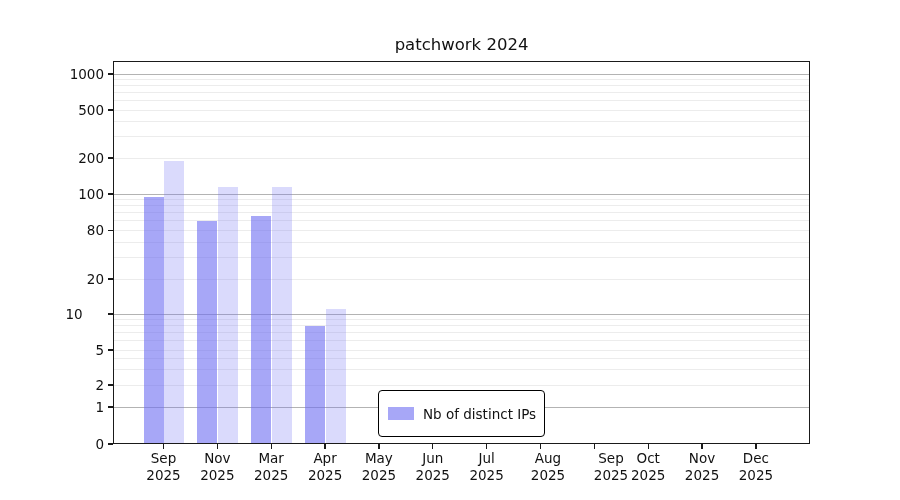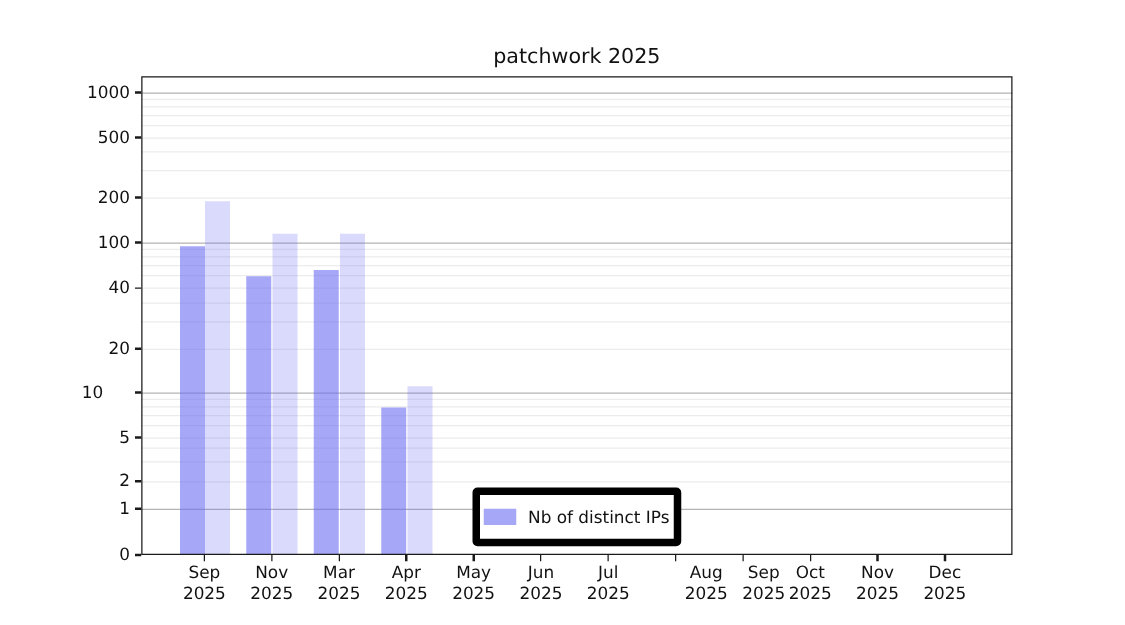--- a/index.html
+++ b/index.html
@@ -26,33 +26,33 @@
     position:absolute;width:60px;left:44px;height:15px;line-height:15px;
     text-align:right;font-size:13.5px;color:#111;
   }
   .xlab{
     position:absolute;width:60px;top:450px;text-align:center;
     font-size:13.5px;line-height:16.5px;color:#111;
   }
   .xlab span{display:block;}
   .legend{
     position:absolute;left:378px;top:390px;width:167px;height:47px;
-    background:#fff;border:6px solid #000000;border-radius:4px;z-index:20;
-    display:flex;justify-content:center;gap:5px;
+    background:#fff;border:1px solid #000000;border-radius:4px;z-index:20;
+    display:flex;flex-direction:column;justify-content:center;gap:5px;
     padding:0 9px;box-sizing:border-box;
   }
   .legend-item{display:flex;align-items:center;gap:9px;}
   .swatch{width:26px;height:13px;display:inline-block;flex:0 0 auto;}
   .legend-label{font-size:13.5px;color:#111;white-space:nowrap;}
 </style>
 </head>
 <body>
 
 <div class="figure">
-  <div class="chart-title">patchwork 2025</div>
+  <div class="chart-title">patchwork 2024</div>
   <div class="plot" id="plot">
       <div class="gridline grid-minor" style="top: 323.5px; background: rgb(236, 236, 236);"></div>
       <div class="gridline grid-minor" style="top: 308.012px; background: rgb(236, 236, 236);"></div>
       <div class="gridline grid-minor" style="top: 297.024px; background: rgb(236, 236, 236);"></div>
       <div class="gridline grid-minor" style="top: 288.5px; background: rgb(236, 236, 236);"></div>
       <div class="gridline grid-minor" style="top: 279.031px; background: rgb(236, 236, 236);"></div>
       <div class="gridline grid-minor" style="top: 271.025px; background: rgb(236, 236, 236);"></div>
       <div class="gridline grid-minor" style="top: 264.089px; background: rgb(236, 236, 236);"></div>
       <div class="gridline grid-minor" style="top: 257.972px; background: rgb(236, 236, 236);"></div>
       <div class="gridline grid-minor" style="top: 217.5px; background: rgb(236, 236, 236);"></div>
@@ -92,21 +92,21 @@
       <div class="ylab" style="top: 399.5px; color: rgb(17, 17, 17);">1</div>
       <div class="ytick" style="top: 384.35px; background: rgb(26, 26, 26);"></div>
       <div class="ylab" style="top: 377.5px; color: rgb(17, 17, 17);">2</div>
       <div class="ytick" style="top: 349.35px; background: rgb(26, 26, 26);"></div>
       <div class="ylab" style="top: 342.5px; color: rgb(17, 17, 17);">5</div>
       <div class="ytick" style="top: 313.35px; background: rgb(26, 26, 26);"></div>
       <div class="ylab" style="top: 306.5px; color: rgb(17, 17, 17); text-align: center;">10</div>
       <div class="ytick" style="top: 278.35px; background: rgb(26, 26, 26);"></div>
       <div class="ylab" style="top: 271.5px; color: rgb(17, 17, 17);">20</div>
       <div class="ytick" style="top: 229.85px; background: rgb(26, 26, 26);"></div>
-      <div class="ylab" style="top: 223px; color: rgb(17, 17, 17);">40</div>
+      <div class="ylab" style="top: 223px; color: rgb(17, 17, 17);">80</div>
       <div class="ytick" style="top: 193.35px; background: rgb(26, 26, 26);"></div>
       <div class="ylab" style="top: 186.5px; color: rgb(17, 17, 17);">100</div>
       <div class="ytick" style="top: 157.35px; background: rgb(26, 26, 26);"></div>
       <div class="ylab" style="top: 150.5px; color: rgb(17, 17, 17);">200</div>
       <div class="ytick" style="top: 109.35px; background: rgb(26, 26, 26);"></div>
       <div class="ylab" style="top: 102.5px; color: rgb(17, 17, 17);">500</div>
       <div class="ytick" style="top: 73.35px; background: rgb(26, 26, 26);"></div>
       <div class="ylab" style="top: 66.5px; color: rgb(17, 17, 17);">1000</div>
       <div class="xtick" style="left: 162.85px; background: rgb(26, 26, 26);"></div>
       <div class="xlab" style="left: 133.5px; color: rgb(17, 17, 17);">
@@ -137,21 +137,21 @@
       <div class="xlab" style="left: 402.775px; color: rgb(17, 17, 17);">
         <span>Jun</span>
         <span>2025</span>
       </div>
       <div class="xtick" style="left: 485.98px; background: rgb(26, 26, 26);"></div>
       <div class="xlab" style="left: 456.63px; color: rgb(17, 17, 17);">
         <span>Jul</span>
         <span>2025</span>
       </div>
       <div class="xtick" style="left: 539.835px; background: rgb(26, 26, 26);"></div>
-      <div class="xlab" style="left: 535px; color: rgb(17, 17, 17);">
+      <div class="xlab" style="left: 518px; color: rgb(17, 17, 17);">
         <span>Aug</span>
         <span>2025</span>
       </div>
       <div class="xtick" style="left: 593.69px; background: rgb(26, 26, 26);"></div>
       <div class="xlab" style="left: 581px; color: rgb(17, 17, 17);">
         <span>Sep</span>
         <span>2025</span>
       </div>
       <div class="xtick" style="left: 647.545px; background: rgb(26, 26, 26);"></div>
       <div class="xlab" style="left: 618.195px; color: rgb(17, 17, 17);">

